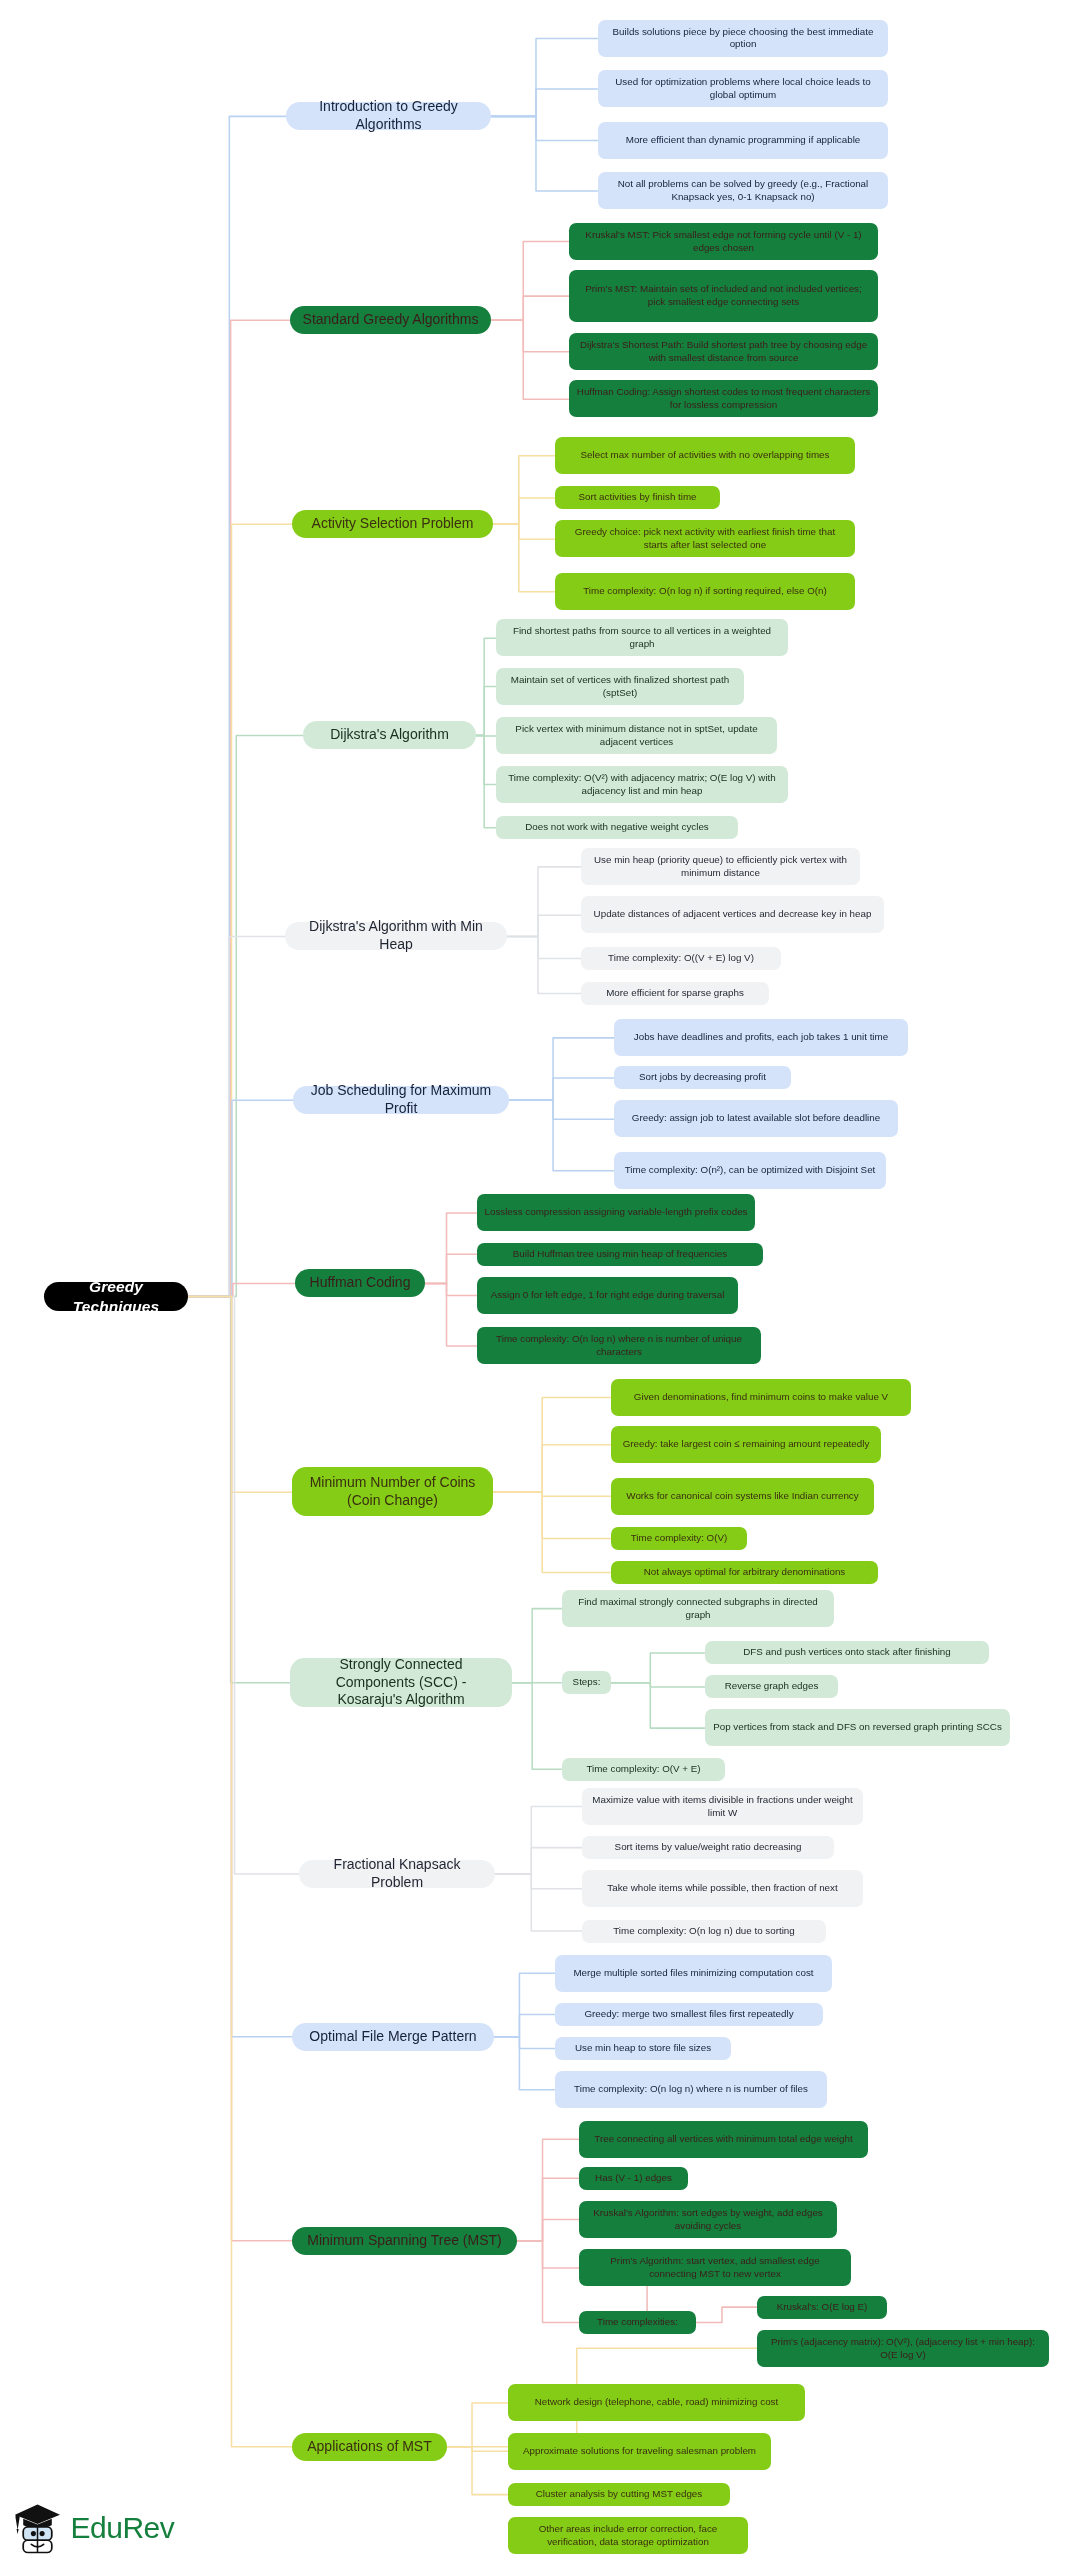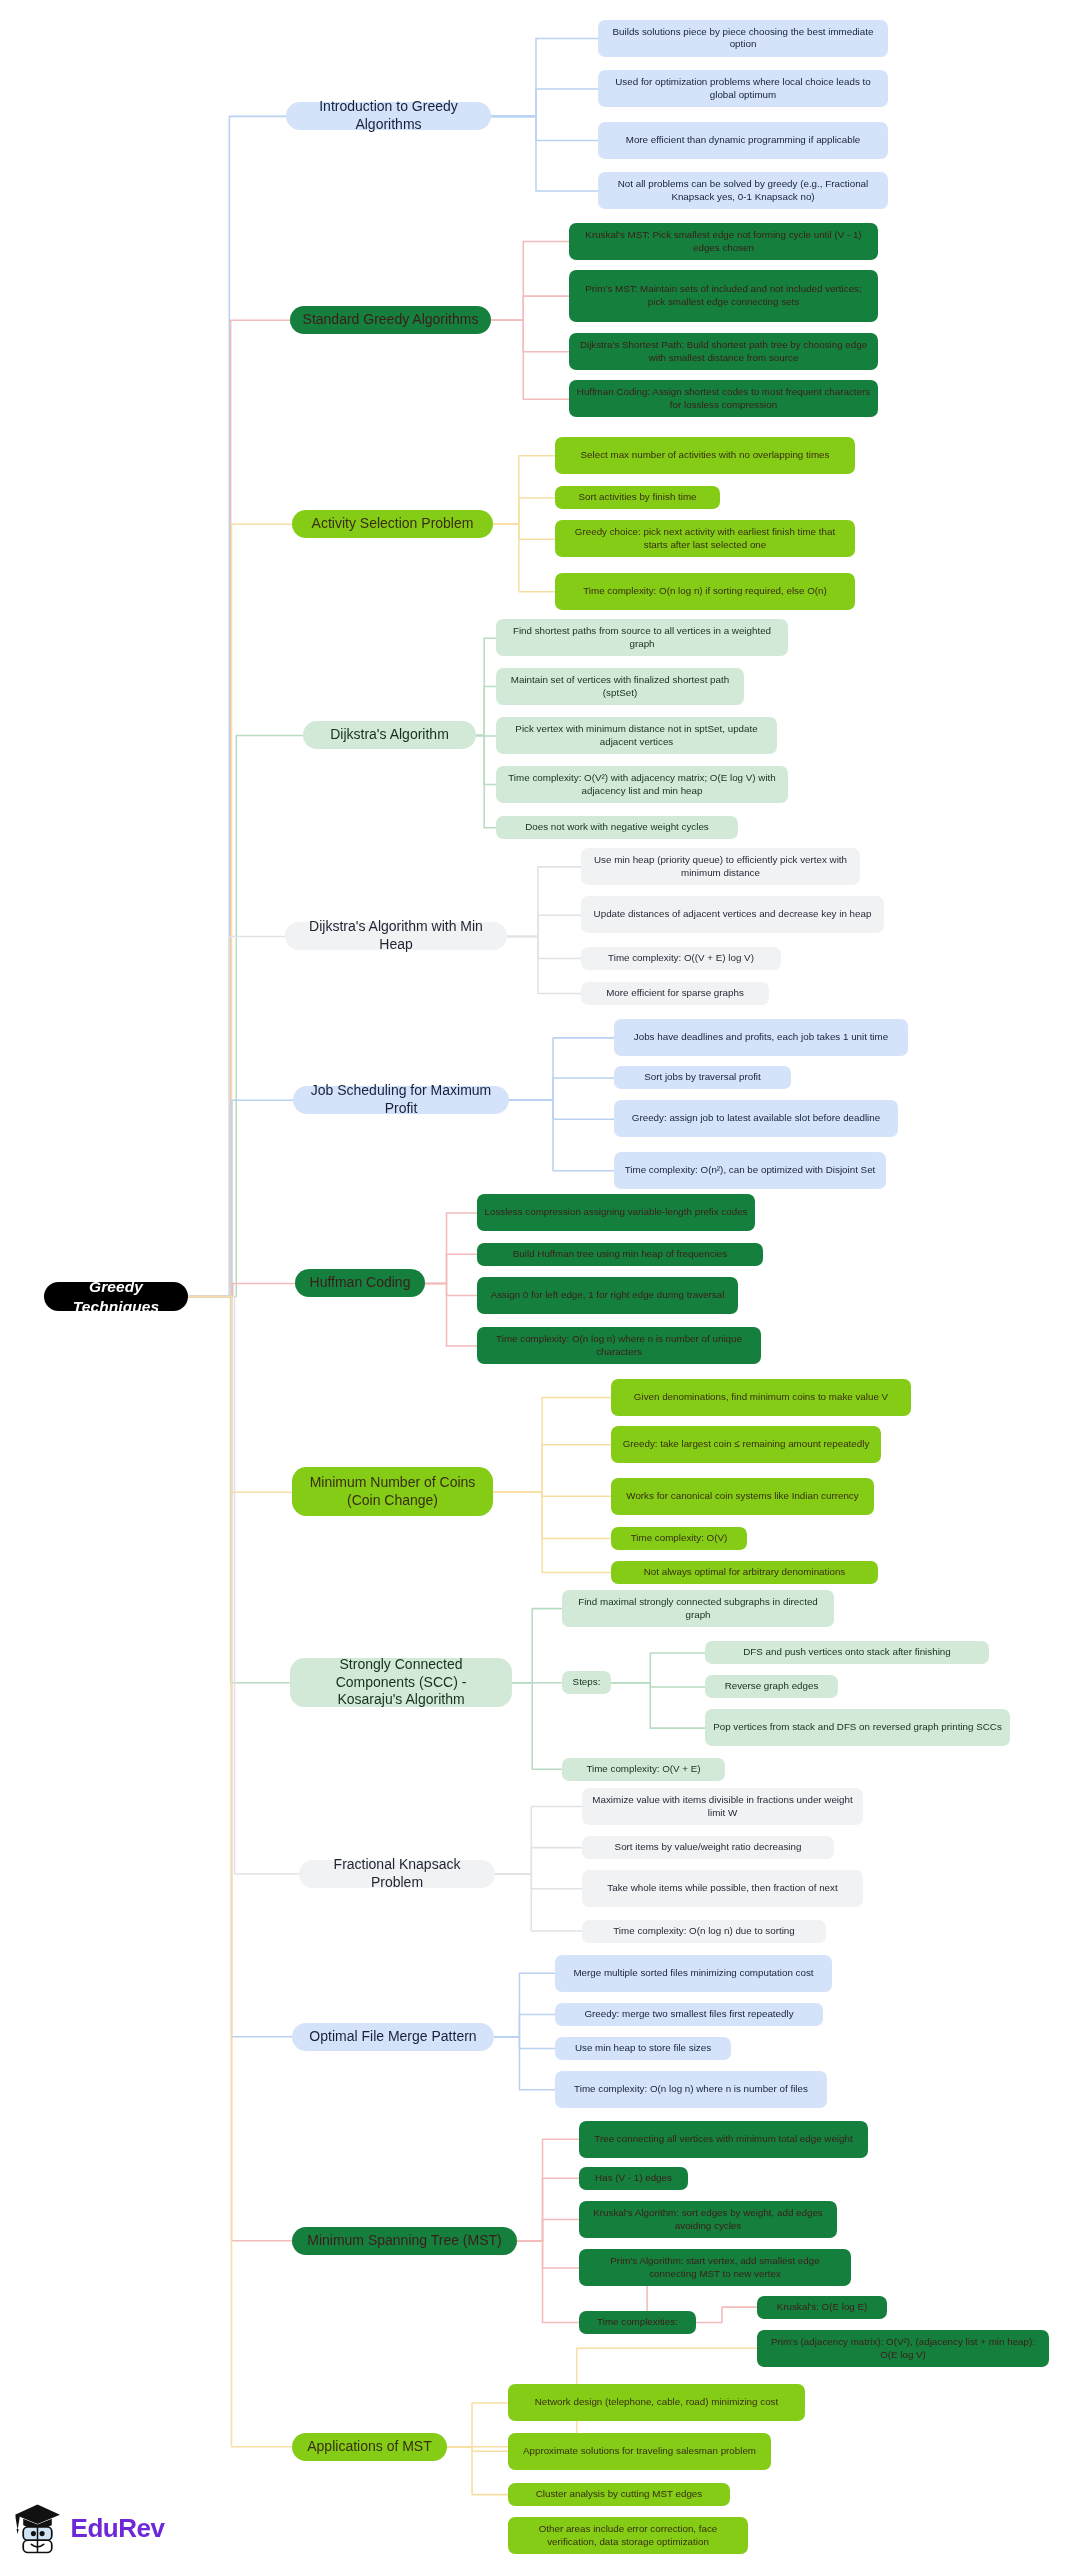--- a/index.html
+++ b/index.html
@@ -76,23 +76,23 @@
   #logo {
     position: absolute;
     left: 13.4px;
     top: 2500px;
     display: flex;
     align-items: center;
     gap: 8.2px;
     z-index: 5;
   }
   #logo .logo-text {
-    font-size: 26px;
-    font-weight: 700;
-    color: #6d28d9;
+    font-size: 30px;
+    font-weight: 400;
+    color: #15803d;
     letter-spacing: -0.5px;
     font-family: "Liberation Sans", sans-serif;
   }
 </style>
 </head>
 <body>
 
 <div id="canvas">
 
   <svg id="edges" viewBox="0 0 2118 5003" xmlns="http://www.w3.org/2000/svg">
@@ -257,21 +257,21 @@
     <span>More efficient for sparse graphs</span>
   </div>
 
   <div class="node branch c-blue" style="left:293px; top:1086px; width:216px; height:28px;">
     <span>Job Scheduling for Maximum Profit</span>
   </div>
   <div class="node leaf c-blue" style="left:614px; top:1019px; width:294px; height:37px;">
     <span>Jobs have deadlines and profits, each job takes 1 unit time</span>
   </div>
   <div class="node leaf c-blue" style="left:614px; top:1066px; width:177px; height:23px;">
-    <span>Sort jobs by traversal profit</span>
+    <span>Sort jobs by decreasing profit</span>
   </div>
   <div class="node leaf c-blue" style="left:614px; top:1100px; width:284px; height:37px;">
     <span>Greedy: assign job to latest available slot before deadline</span>
   </div>
   <div class="node leaf c-blue" style="left:614px; top:1152px; width:272px; height:37px;">
     <span>Time complexity: O(n²), can be optimized with Disjoint Set</span>
   </div>
 
   <div class="node branch c-pink" style="left:295px; top:1269px; width:130px; height:28px;">
     <span>Huffman Coding</span>

